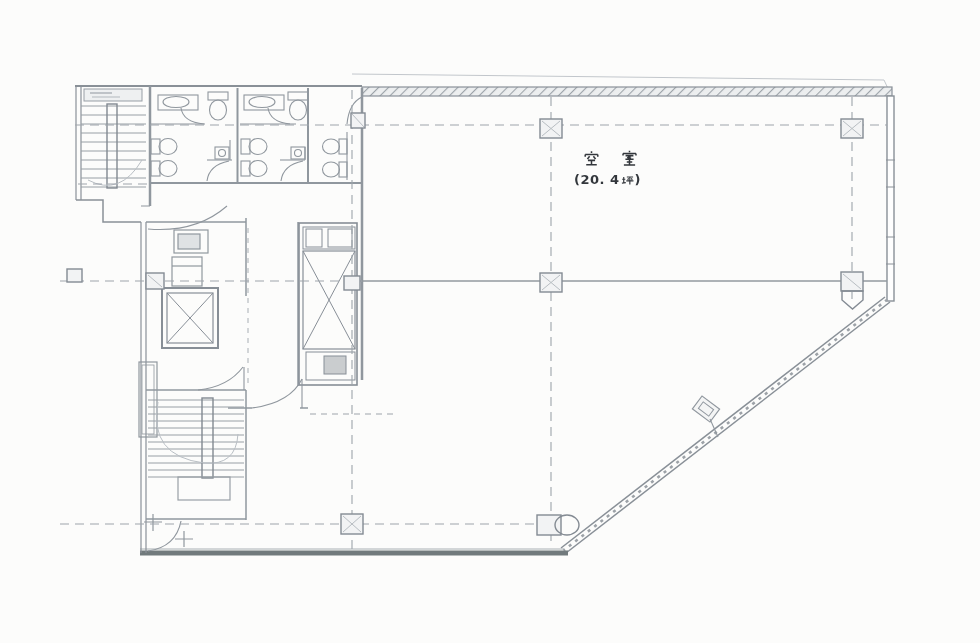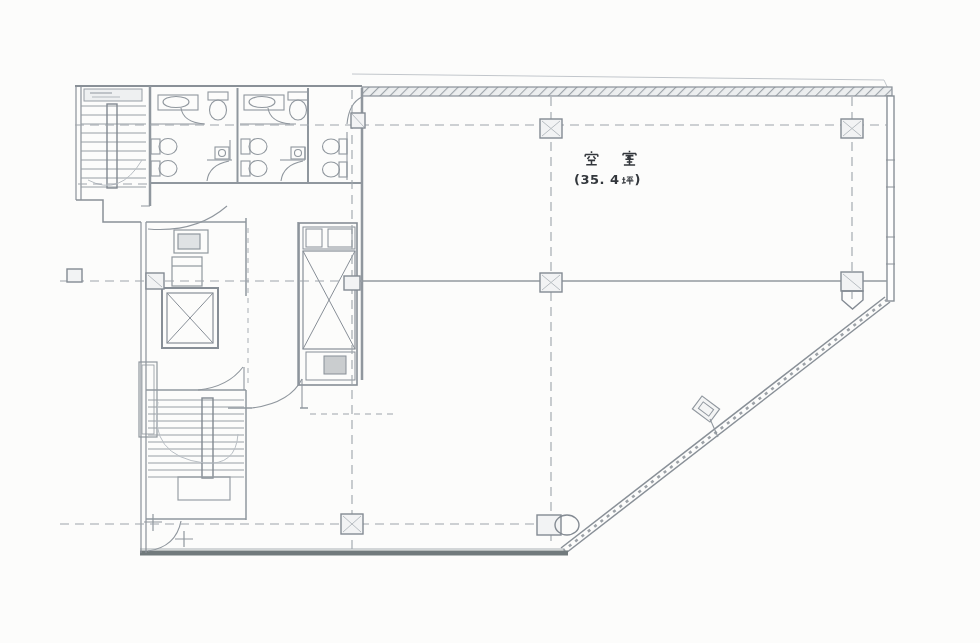--- a/index.html
+++ b/index.html
@@ -265,21 +265,21 @@
   <div class="room-label">
     <div class="room-name" aria-label="空室">
       <svg class="kanji" width="17" height="17" viewBox="0 0 100 100">
         <path d="M50 8 L50 17 M13 27 H87 M13 27 V39 M87 27 V39 M39 37 L26 53 M61 37 L74 53 M29 61 H71 M50 61 V85 M19 87 H81"></path>
       </svg>
       <svg class="kanji" width="17" height="17" viewBox="0 0 100 100">
         <path d="M50 5 V13 M12 21 H88 M12 21 V32 M88 21 V32 M27 33 H73 M57 34 L37 47 M44 41 L59 49 M26 55 H74 M50 55 V86 M34 70 H66 M17 88 H83"></path>
       </svg>
     </div>
     <div class="room-area" aria-label="(35. 4坪)">
-      <span>(35. 4</span>
+      <span>(20. 4</span>
       <svg class="kanji" width="13" height="13" viewBox="0 0 100 100">
         <path d="M21 30 V78 M9 48 H33 M7 78 L37 74 M45 31 H93 M58 41 L52 54 M80 41 L86 54 M41 60 H96 M68 31 V88"></path>
       </svg>
       <span>)</span>
     </div>
   </div>
 
 </div>
 
 </body></html>

